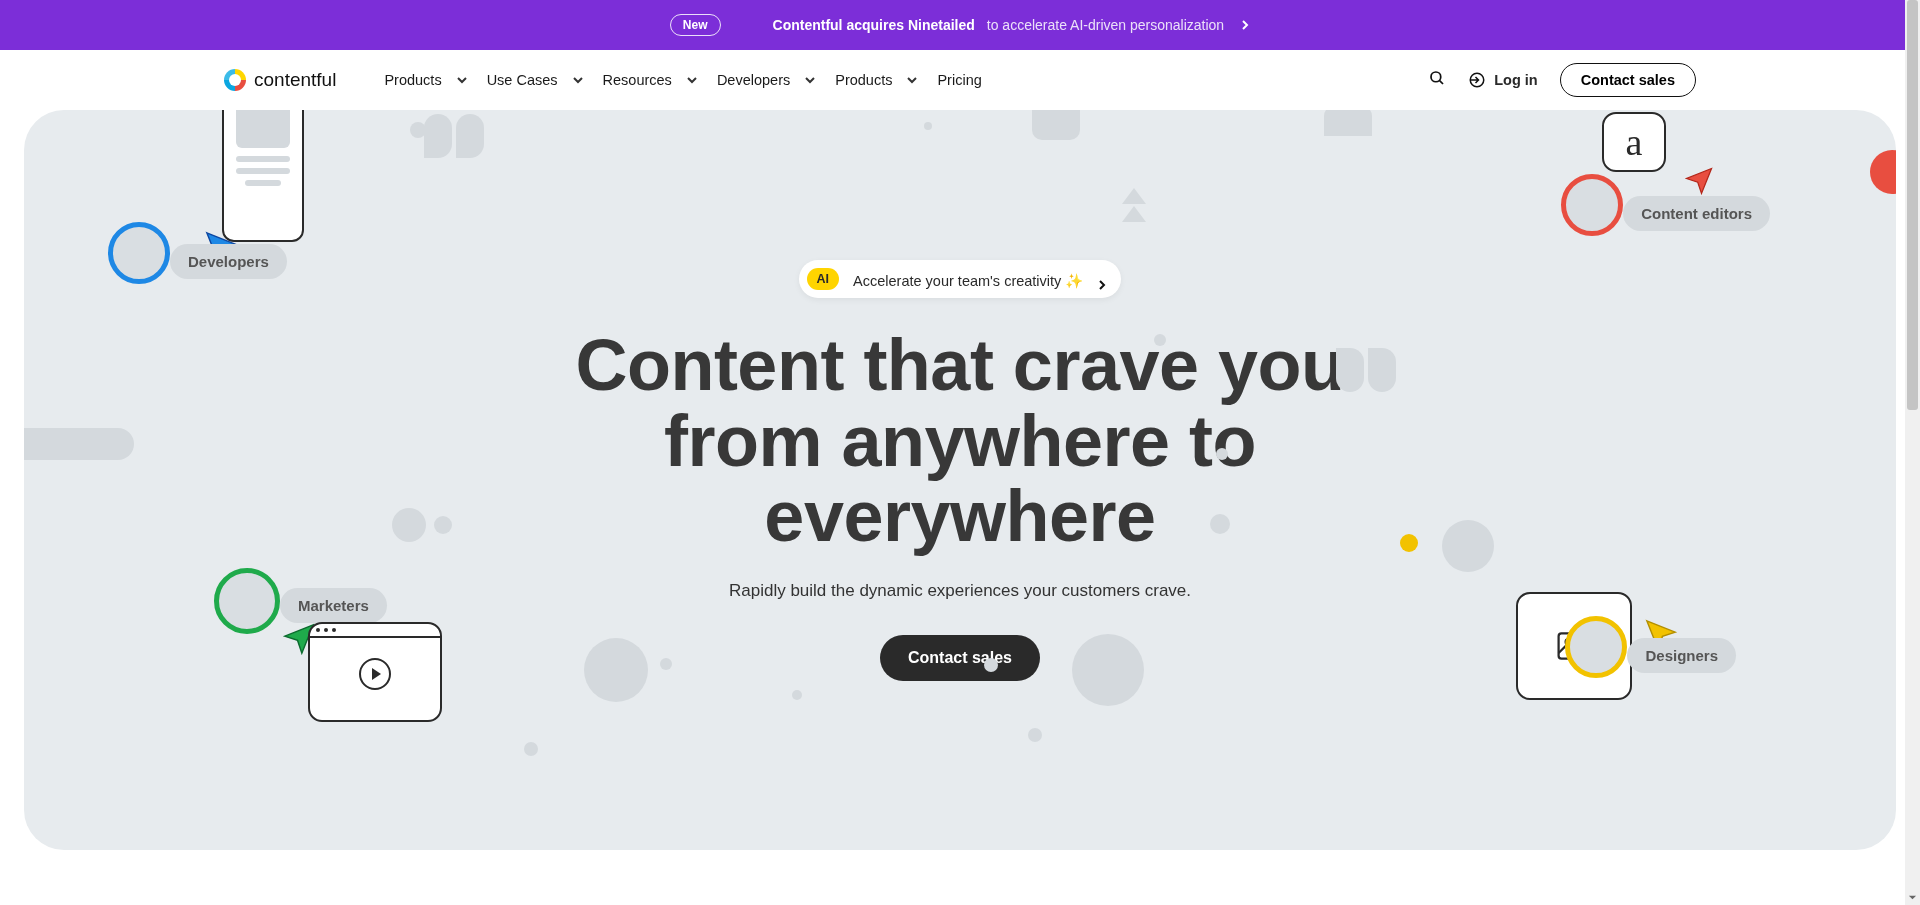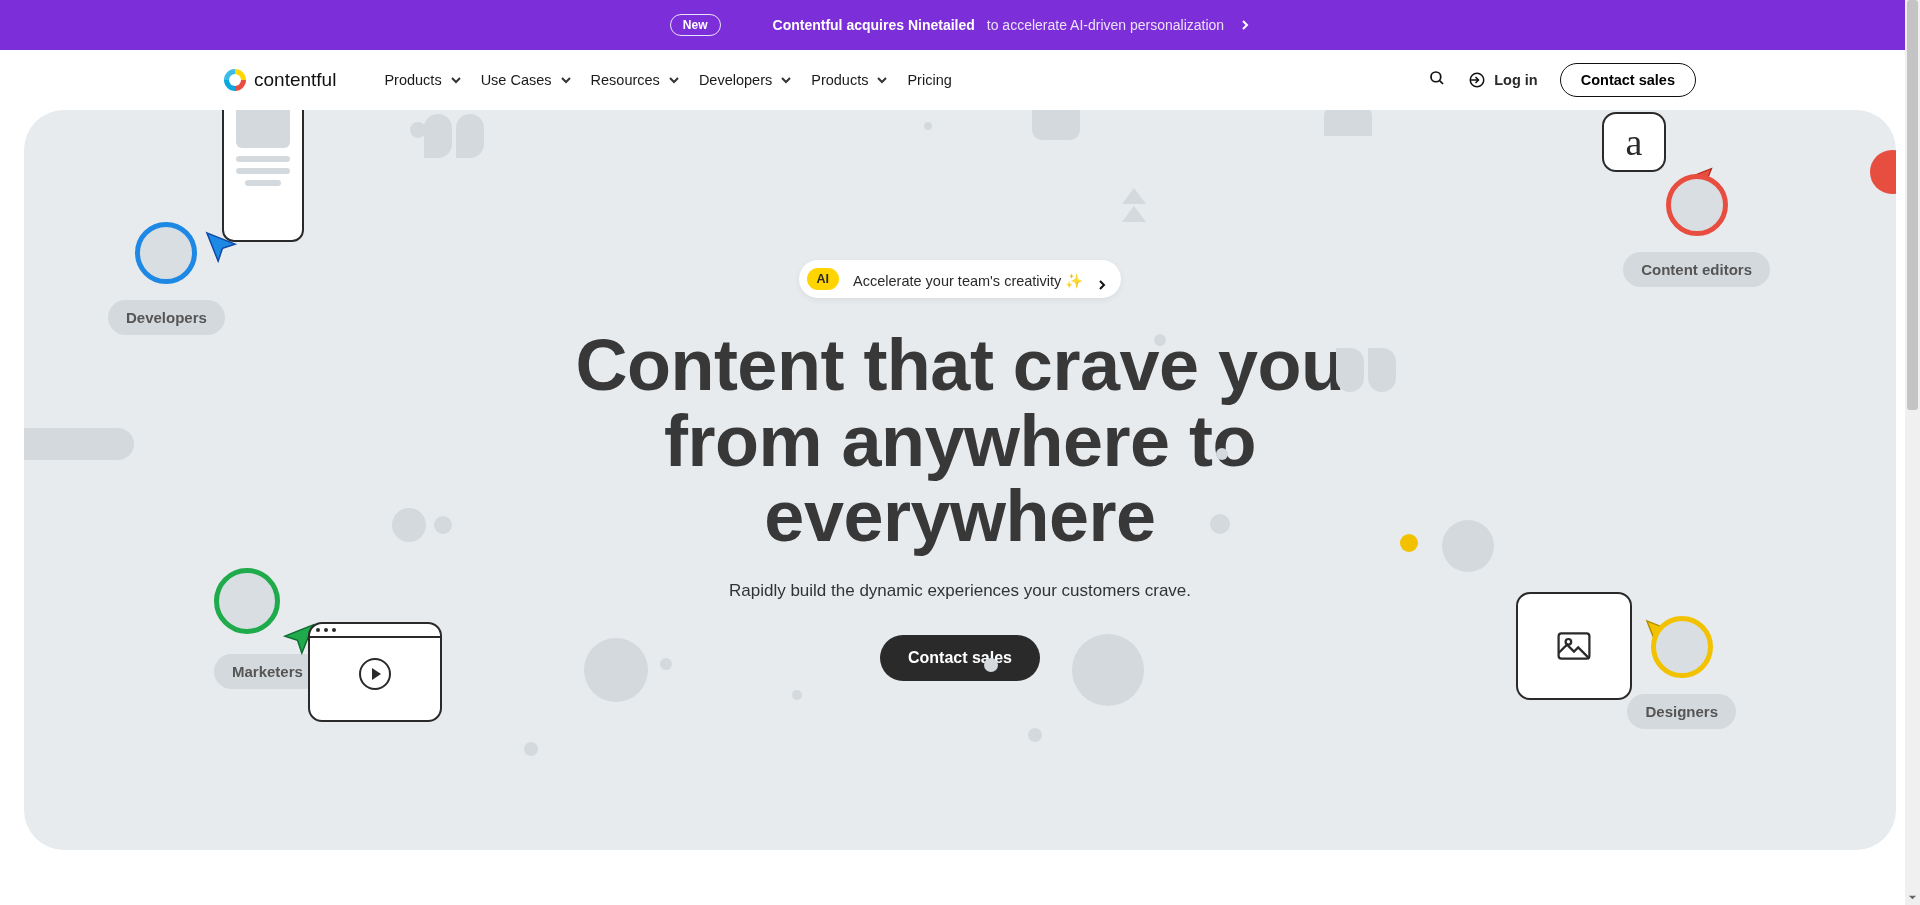--- a/index.html
+++ b/index.html
@@ -49,21 +49,21 @@
   .logo-mark {
     width: 22px; height: 22px;
     border-radius: 50%;
     background: conic-gradient(#ffd600 0 90deg, #e84e40 90deg 180deg, #0aa6e0 180deg 270deg, #3bbbe8 270deg 360deg);
     position: relative;
   }
   .logo-mark::after {
     content:""; position:absolute; inset:5px; background:#fff; border-radius:50%;
   }
   .menu { display: flex; gap: 20px; margin-left: 20px; }
-  .menu-item { display:flex; align-items:center; gap:9px; font-size:14.5px; color:#1a1a1a; cursor:pointer; }
+  .menu-item { display:flex; align-items:center; gap:15px; font-size:14.5px; color:#1a1a1a; cursor:pointer; }
   .menu-item .chev { width:10px; height:10px; }
 
   .nav-right { display:flex; align-items:center; gap:22px; }
   .search-icon, .login, .btn-outline { cursor:pointer; }
   .login { display:flex; align-items:center; gap:8px; font-size:14.5px; font-weight:600; }
   .btn-outline {
     border:1.6px solid #111; border-radius:999px; padding:8px 20px;
     font-size:14.5px; font-weight:600; background:#fff;
   }
 
@@ -98,21 +98,21 @@
   }
   .btn-dark {
     margin-top:34px; background:#2a2a2a; color:#fff; border:none;
     border-radius:999px; padding:14px 28px; font-size:16px; font-weight:600; cursor:pointer;
   }
 
   
   .dot { position:absolute; border-radius:50%; background:#d4d9dd; }
 
   
-  .persona { position:absolute; display:flex; flex-direction:column; align-items:center; }
+  .persona { position:absolute; display:flex; flex-direction:row; align-items:center; }
   .persona-label {
     background:#d4d9dd; color:#555; font-size:15px; font-weight:600;
     padding:9px 18px; border-radius:999px;
   }
   .avatar {
     width:62px; height:62px; border-radius:50%; background:#d9dee2;
     border:5px solid; display:block;
   }
 
   

